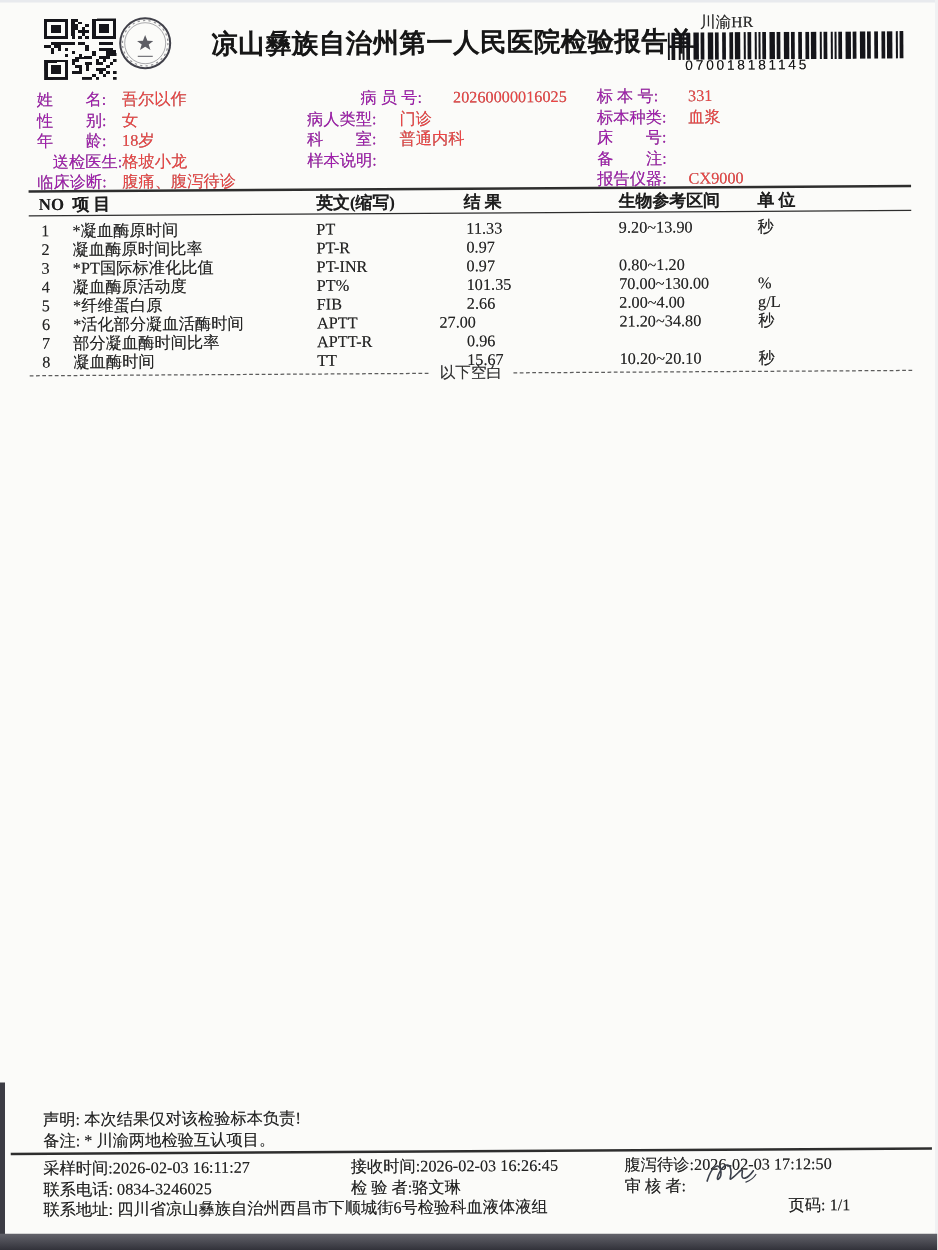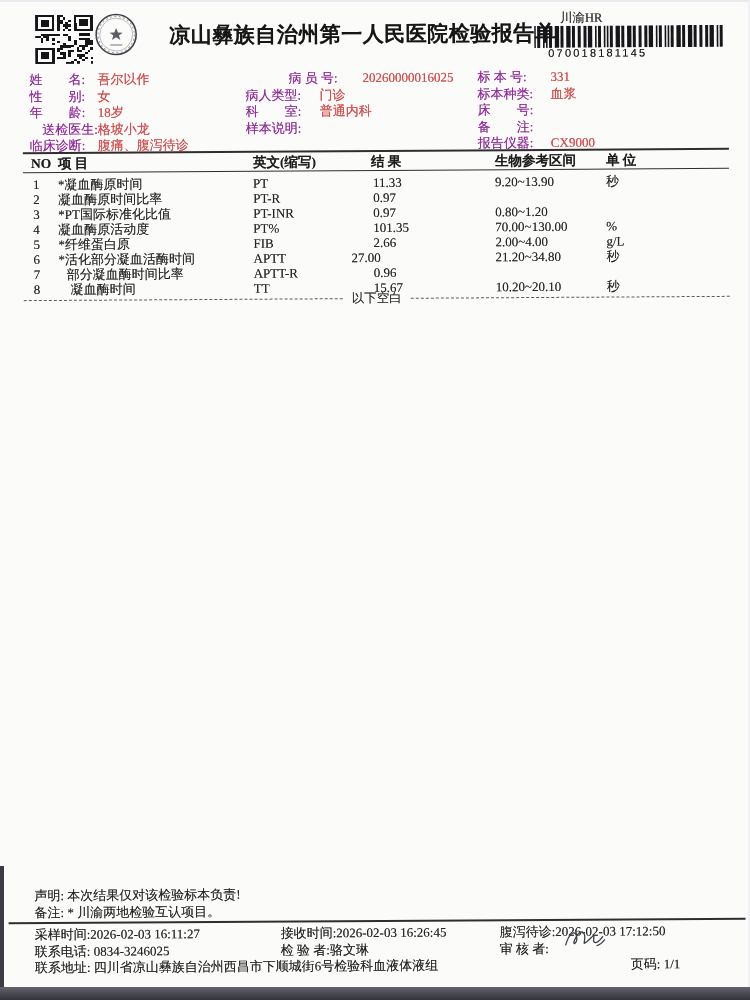--- a/index.html
+++ b/index.html
@@ -273,29 +273,29 @@
         <div class="trow" style="top: 75px;">
           <span class="tcell" style="left: 35px;">6</span>
           <span class="tcell" style="left: 60px;">*活化部分凝血活酶时间</span>
           <span class="tcell" style="left: 255px;">APTT</span>
           <span class="tcell" style="left: 353px;">27.00</span>
           <span class="tcell" style="left: 497px;">21.20~34.80</span>
           <span class="tcell" style="left: 608px;">秒</span>
         </div>
         <div class="trow" style="top: 90px;">
           <span class="tcell" style="left: 35px;">7</span>
-          <span class="tcell" style="left: 60px; margin-left: 8px;">部分凝血酶时间比率</span>
+          <span class="tcell" style="left: 60px;">部分凝血酶时间比率</span>
           <span class="tcell" style="left: 255px;">APTT-R</span>
           <span class="tcell" style="left: 375px;">0.96</span>
           <span class="tcell" style="left: 497px;"></span>
           <span class="tcell" style="left: 608px;"></span>
         </div>
         <div class="trow" style="top: 105px;">
           <span class="tcell" style="left: 35px;">8</span>
-          <span class="tcell" style="left: 60px; margin-left: 12px;">凝血酶时间</span>
+          <span class="tcell" style="left: 60px;">凝血酶时间</span>
           <span class="tcell" style="left: 255px;">TT</span>
           <span class="tcell" style="left: 375px;">15.67</span>
           <span class="tcell" style="left: 497px;">10.20~20.10</span>
           <span class="tcell" style="left: 608px;">秒</span>
         </div>
       </div>
 
     <div class="endnote">
       <span class="dash"></span>
       <span>以下空白</span>

